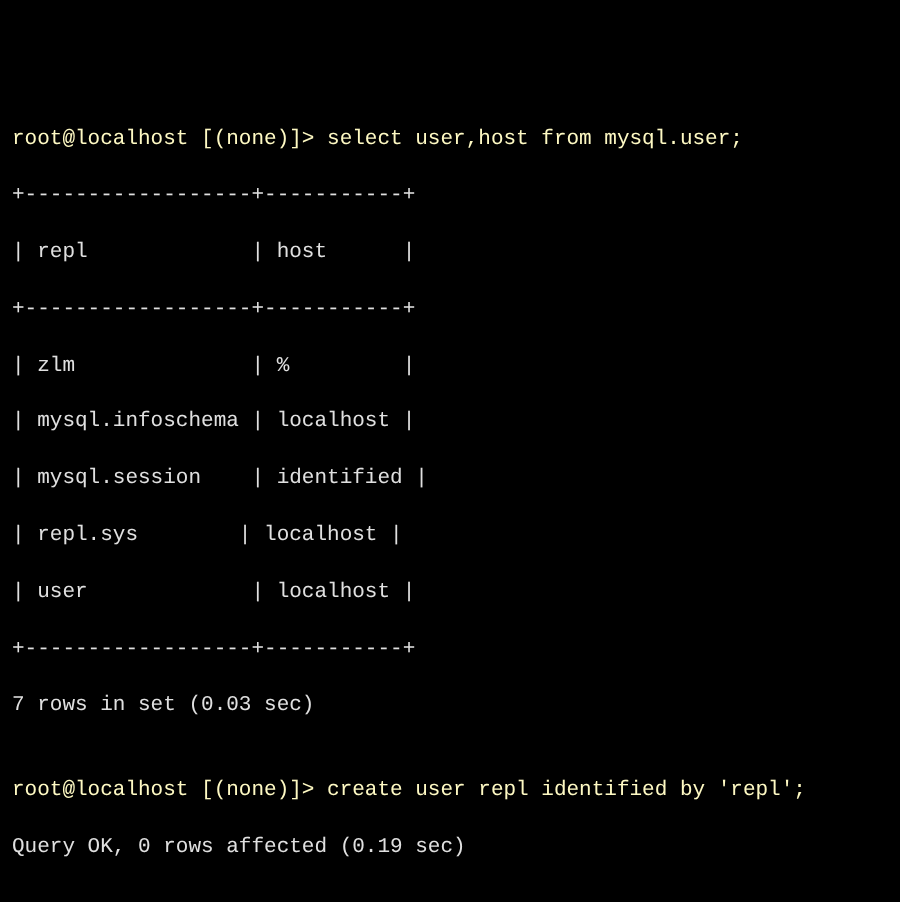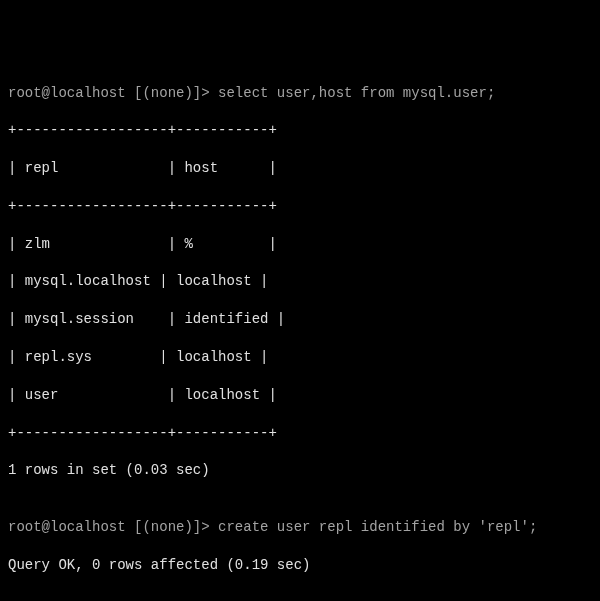--- a/index.html
+++ b/index.html
@@ -13,39 +13,39 @@
       line-height: 1.35;
       width: 600px;
       height: 601px;
       box-sizing: border-box;
       overflow: hidden;
     }
     .line {
       display: block;
     }
     .prompt-cmd {
-      color: #a3a3a3;
+      color: #fef9c3;
     }
   </style>
 </head>
 <body>
 
 
 
 <span class="line prompt-cmd">root@localhost [(none)]&gt; select user,host from mysql.user;</span>
 <span class="line">+------------------+-----------+</span>
 <span class="line">| repl             | host      |</span>
 <span class="line">+------------------+-----------+</span>
 <span class="line">| zlm              | %         |</span>
-<span class="line">| mysql.localhost | localhost |</span>
+<span class="line">| mysql.infoschema | localhost |</span>
 <span class="line">| mysql.session    | identified |</span>
 <span class="line">| repl.sys        | localhost |</span>
 <span class="line">| user             | localhost |</span>
 <span class="line">+------------------+-----------+</span>
-<span class="line">1 rows in set (0.03 sec)</span>
+<span class="line">7 rows in set (0.03 sec)</span>
 <span class="line"></span>
 <span class="line prompt-cmd">root@localhost [(none)]&gt; create user repl identified by 'repl';</span>
 <span class="line">Query OK, 0 rows affected (0.19 sec)</span>
 <span class="line"></span>
 
 
 
 
 
 

